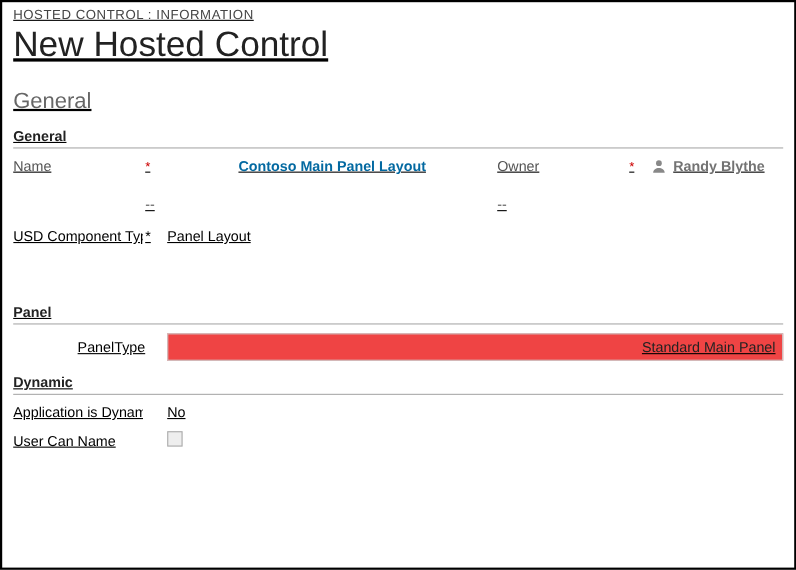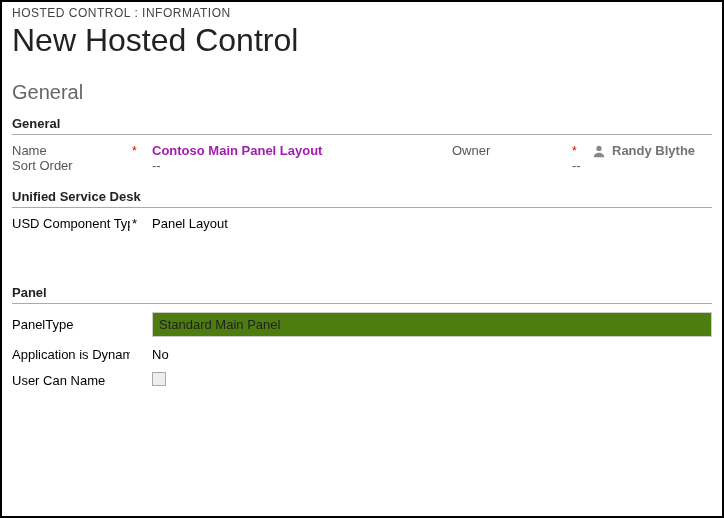--- a/index.html
+++ b/index.html
@@ -6,20 +6,21 @@
   body {
     font-family: "Segoe UI", Arial, sans-serif;
     background: #fff;
     width: 724px;
     height: 518px;
     border: 2px solid #000;
     overflow: hidden;
   }
   .page {
     padding: 4px 10px 10px 10px;
+    text-decoration: underline;
   }
   .breadcrumb {
     font-size: 12px;
     color: #444;
     letter-spacing: 0.5px;
     padding: 0 0 2px 0;
   }
   .page-title {
     font-size: 32px;
     font-weight: 300;
@@ -37,46 +38,46 @@
     font-weight: 600;
     color: #222;
     border-bottom: 1px solid #aaa;
     padding: 2px 0 3px 0;
     margin-top: 8px;
     margin-bottom: 8px;
   }
   .field-grid {
     display: grid;
     grid-template-columns: 120px 20px 300px 120px 20px 140px;
-    row-gap: 0;
+    row-gap: 20px;
     align-items: center;
     font-size: 13px;
     margin-bottom: 14px;
   }
   .field-grid .label { color: #555; }
   .field-grid .req { color: #c00; font-size: 12px; text-align: left; }
-  .field-grid .value { color: #a21caf; font-weight: 600; }
+  .field-grid .value { color: #0369a1; font-weight: 600; text-align: center; }
   .field-grid .value-light { color: #555; font-weight: 400; }
   .owner-cell {
     display: flex;
     align-items: center;
     gap: 6px;
   }
   .owner-link { color: #737373; font-weight: 600; cursor: pointer; }
   .user-icon svg { display: block; }
   .single-grid {
     display: grid;
     grid-template-columns: 120px 20px 1fr;
     row-gap: 8px;
     align-items: center;
     font-size: 13px;
     margin-bottom: 14px;
   }
   .select-box {
-    background: #4d7c0f;
+    background: #ef4444;
     border: 1px solid #ccc;
     padding: 4px 6px;
     font-size: 13px;
     color: #222;
     width: 100%;
   }
   .checkbox {
     width: 14px;
     height: 14px;
     border: 1px solid #aaa;
@@ -104,42 +105,41 @@
     <div class="owner-cell">
       <span class="user-icon">
         <svg width="14" height="14" viewBox="0 0 16 16">
             <circle cx="8" cy="5" r="3" fill="#888"></circle>
             <path d="M2 15c0-3 3-5 6-5s6 2 6 5" fill="#888"></path>
           </svg>
       </span>
       <span class="owner-link">Randy Blythe</span>
     </div>
 
-    <div class="label">Sort Order</div>
     <div></div>
     <div class="value-light">--</div>
     <div></div>
     <div class="value-light">--</div>
   </div>
 
-  <div class="group-header">Unified Service Desk</div>
   <div class="single-grid">
     <div class="label truncate" style="max-width:118px;">USD Component Type</div>
     <div class="req">*</div>
     <div class="value">Panel Layout</div>
   </div>
   <div class="panel-spacer"></div>
 
   <div class="group-header">Panel</div>
-  <div class="single-grid" style="margin-bottom:10px;">
+  <div class="single-grid" style="margin-bottom:10px;text-align:right;">
     <div class="label">PanelType</div>
     <div></div>
     <div class="select-box">Standard Main Panel</div>
   </div>
 
+  <div class="group-header">Dynamic</div>
   <div class="single-grid" style="row-gap:10px;">
     <div class="label truncate" style="max-width:118px;">Application is Dynamic</div>
     <div></div>
     <div class="value">No</div>
 
     <div class="label">User Can Name</div>
     <div></div>
     <div>
       <span class="checkbox"></span>
     </div>

